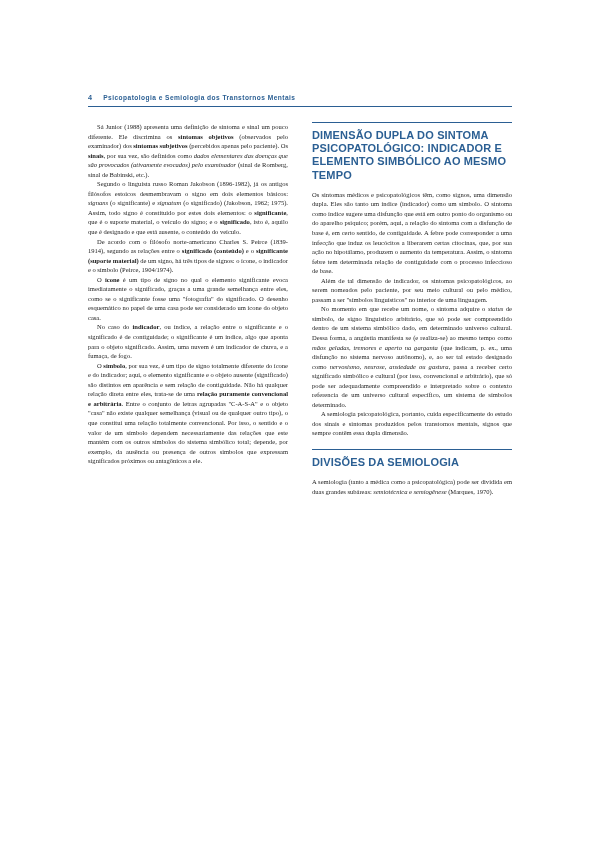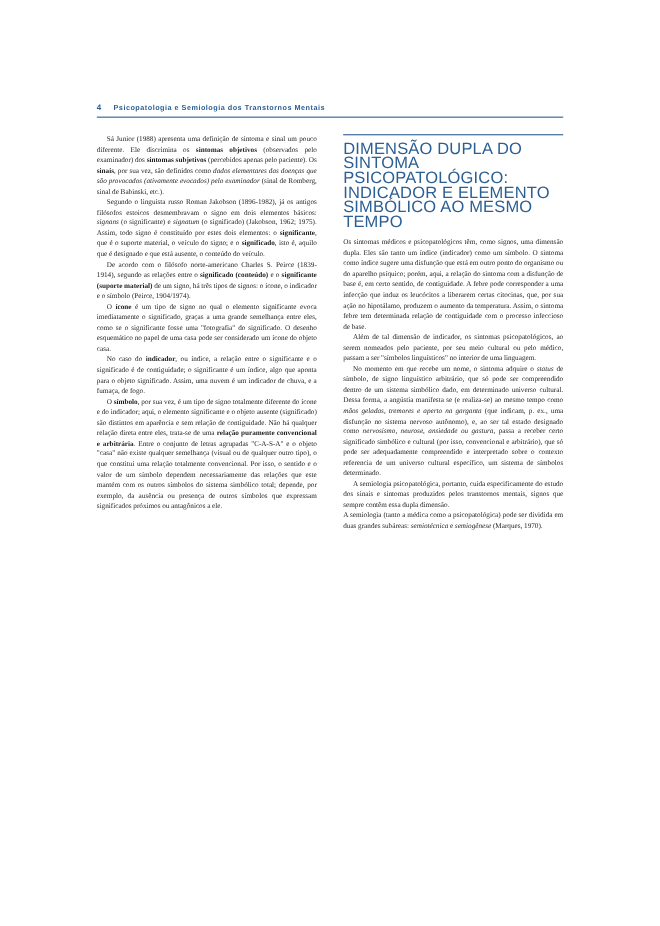--- a/index.html
+++ b/index.html
@@ -94,23 +94,23 @@
   
   .sec-rule {
     width: 100%;
     height: 1px;
     background: #2b5f93;
     margin: 0 0 6px 0;
   }
   h2.sec-head {
     margin: 0 0 7px 0;
     font-family: "Liberation Sans", "DejaVu Sans", sans-serif;
-    font-size: 15px;
+    font-size: 11px;
     line-height: 13.2px;
-    font-weight: normal;
+    font-weight: bold;
     color: #2b5f93;
     letter-spacing: 0.15px;
   }
   h2.sec-head.second {
     margin-top: 0;
     margin-bottom: 6px;
   }
   .sec-block { margin-bottom: 8px; }
   .sec-block.later { margin-top: 11px; }
   .gap-after-p { margin-bottom: 0; }
@@ -166,20 +166,24 @@
       <p class="body noindent">Os sintomas médicos e psicopatológicos têm, como signos, uma dimensão dupla. Eles são tanto um índice (indicador) como um símbolo. O sintoma como índice sugere uma disfunção que está em outro ponto do organismo ou do aparelho psíquico; porém, aqui, a relação do sintoma com a disfunção de base é, em certo sentido, de contiguidade. A febre pode corresponder a uma infecção que induz os leucócitos a liberarem certas citocinas, que, por sua ação no hipotálamo, produzem o aumento da temperatura. Assim, o sintoma febre tem determinada relação de contiguidade com o processo infeccioso de base.</p>
 
       <p class="body">Além de tal dimensão de indicador, os sintomas psicopatológicos, ao serem nomeados pelo paciente, por seu meio cultural ou pelo médico, passam a ser "símbolos linguísticos" no interior de uma linguagem.</p>
 
       <p class="body">
         <span>No momento em que recebe um nome, o sintoma adquire o </span><i>status</i><span> de símbolo, de signo linguístico arbitrário, que só pode ser compreendido dentro de um sistema simbólico dado, em determinado universo cultural. Dessa forma, a angústia manifesta se (e realiza-se) ao mesmo tempo como </span><i>mãos geladas, tremores e aperto na garganta</i><span> (que indicam, p. ex., uma disfunção no sistema nervoso autônomo), e, ao ser tal estado designado como </span><i>nervosismo, neurose, ansiedade ou gastura</i><span>, passa a receber certo significado simbólico e cultural (por isso, convencional e arbitrário), que só pode ser adequadamente compreendido e interpretado sobre o contexto referencia de um universo cultural específico, um sistema de símbolos determinado.</span>
       </p>
 
       <p class="body gap-after-p">A semiologia psicopatológica, portanto, cuida especificamente do estudo dos sinais e sintomas produzidos pelos transtornos mentais, signos que sempre contêm essa dupla dimensão.</p>
 
+      <div class="sec-block later">
+        <div class="sec-rule"></div>
+        <h2 class="sec-head second">DIVISÕES DA SEMIOLOGIA</h2>
+      </div>
 
       <p class="body noindent">
         <span>A semiologia (tanto a médica como a psicopatológica) pode ser dividida em duas grandes subáreas: </span><i>semiotécnica</i><span> e </span><i>semiogênese</i><span> (Marques, 1970).</span>
       </p>
 
     </div>
 
   </div>
 </div>
 

